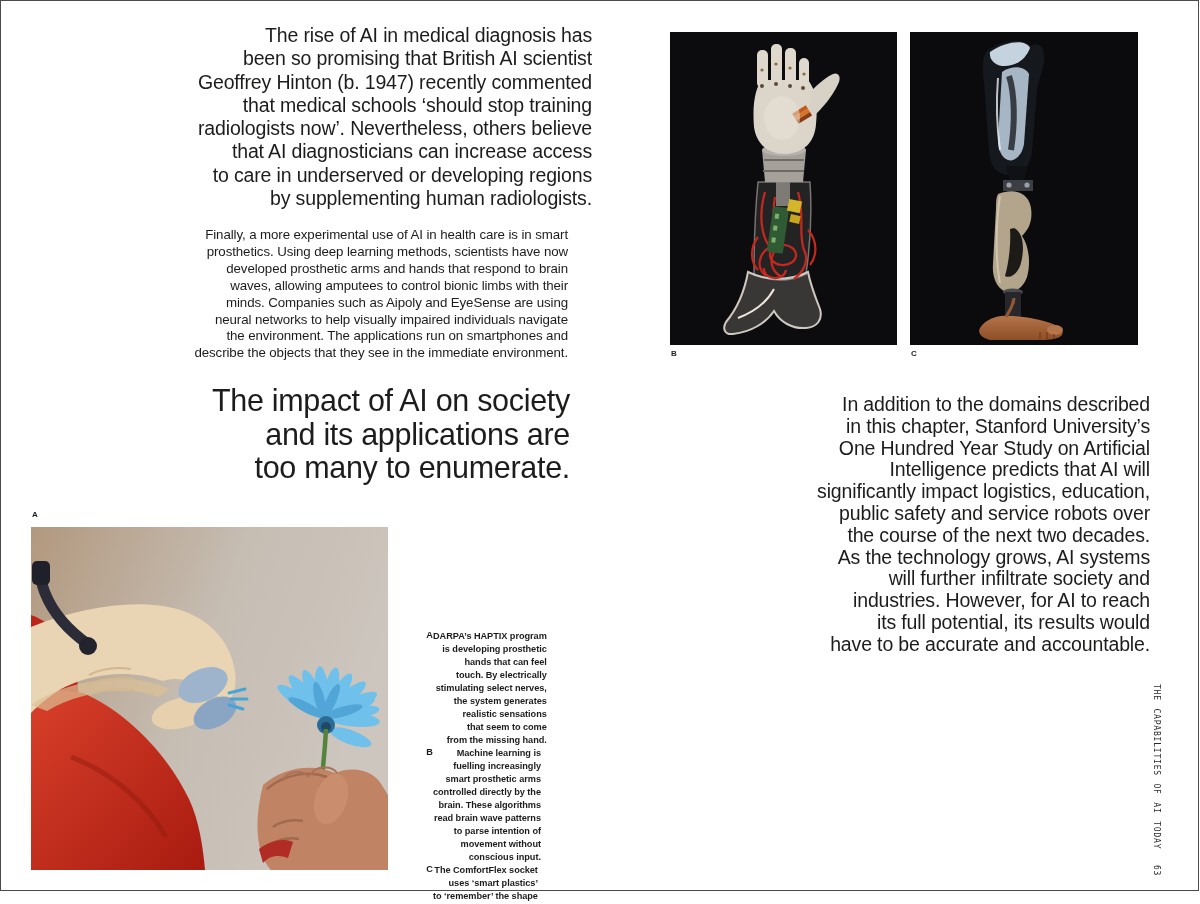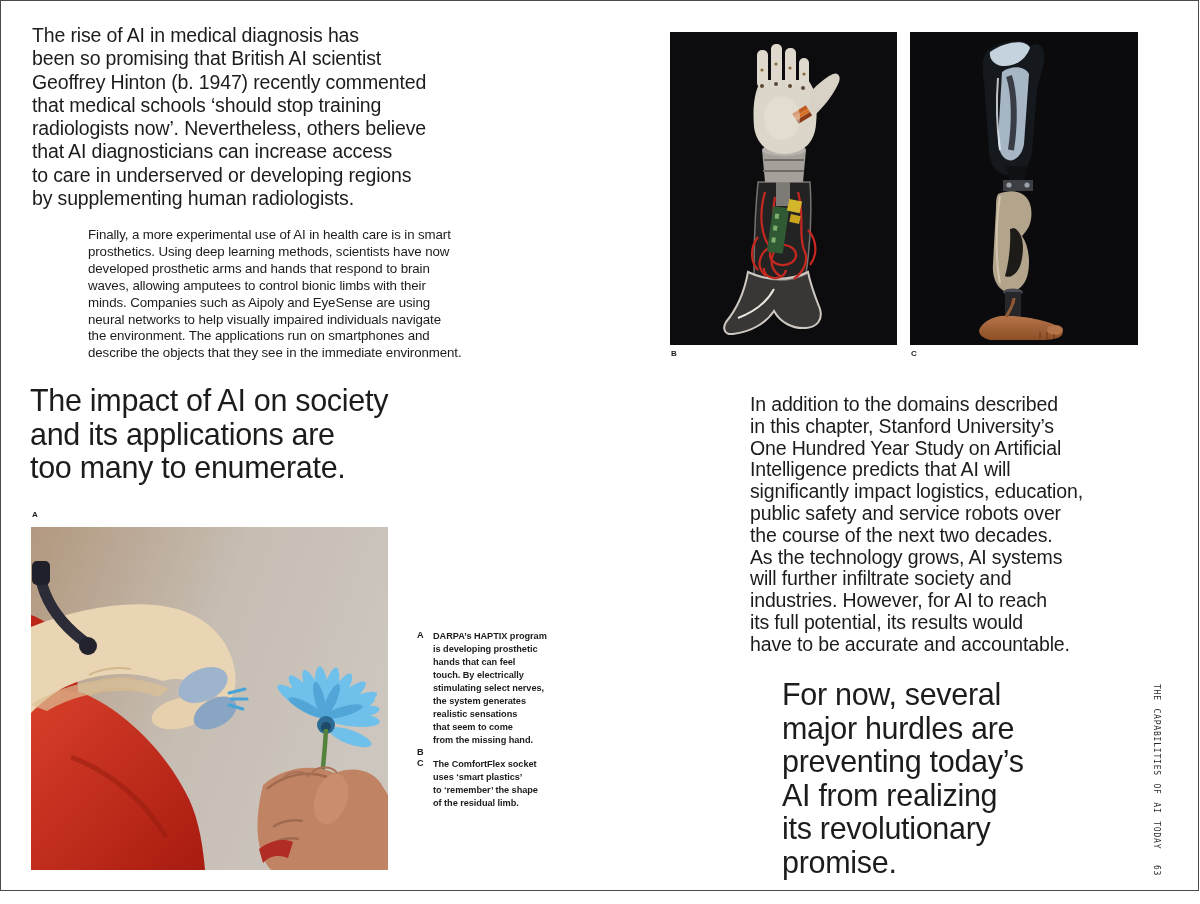--- a/index.html
+++ b/index.html
@@ -1,18 +1,18 @@
 <!DOCTYPE html>
 <html><head>
 <meta charset="utf-8">
 <style>
   html,body{margin:0;padding:0;background:#ffffff;}
   #canvas{position:relative;width:1200px;height:904px;background:#ffffff;overflow:hidden;
           font-family:"Liberation Sans",sans-serif;color:#1c1c1b;}
-  .abs{position:absolute;}
+  .abs{position:absolute;text-align:right;}
   #page-frame{left:0;top:0;width:1197px;height:889px;border:1px solid #4a4a4a;}
   .ml{white-space:pre-line;}
   .body-lg{font-size:19.5px;line-height:23.3px;letter-spacing:-0.15px;}
   .body-sm{font-size:13.3px;line-height:16.9px;letter-spacing:-0.1px;}
   .display{font-size:30.5px;line-height:33.5px;font-weight:500;letter-spacing:-0.3px;}
   .fig-label{font-size:8px;font-weight:bold;letter-spacing:0.5px;}
   .captions{left:417px;top:630px;width:170px;}
   .cap-item{display:flex;align-items:flex-start;}
   .cap-label{width:16px;flex:0 0 16px;font-size:9.2px;line-height:11.3px;font-weight:600;}
   .cap-text{font-size:9.2px;line-height:13px;font-weight:600;letter-spacing:-0.05px;}
@@ -129,20 +129,29 @@
 hands that can feel
 touch. By electrically
 stimulating select nerves,
 the system generates
 realistic sensations
 that seem to come
 from the missing hand.</div>
     </div>
     <div class="cap-item">
       <div class="cap-label">B</div>
+      <div class="cap-text ml">Machine learning is
+fuelling increasingly
+smart prosthetic arms
+controlled directly by the
+brain. These algorithms
+read brain wave patterns
+to parse intention of
+movement without
+conscious input.</div>
     </div>
     <div class="cap-item">
       <div class="cap-label">C</div>
       <div class="cap-text ml">The ComfortFlex socket
 uses ‘smart plastics’
 to ‘remember’ the shape
 of the residual limb.</div>
     </div>
   </div>
 
@@ -249,25 +258,19 @@
 Intelligence predicts that AI will
 significantly impact logistics, education,
 public safety and service robots over
 the course of the next two decades.
 As the technology grows, AI systems
 will further infiltrate society and
 industries. However, for AI to reach
 its full potential, its results would
 have to be accurate and accountable.</div>
 
-  <div class="abs display ml" style="left:782px;top:678px;width:360px;">For now, several
-major hurdles are
-preventing today’s
-AI from realizing
-its revolutionary
-promise.</div>
 
   <div id="sidebar-vertical" class="abs">
     <span class="v-text">THE CAPABILITIES OF AI TODAY</span>
     <span class="v-text">63</span>
   </div>
 
 </div>
 
 </body></html>

